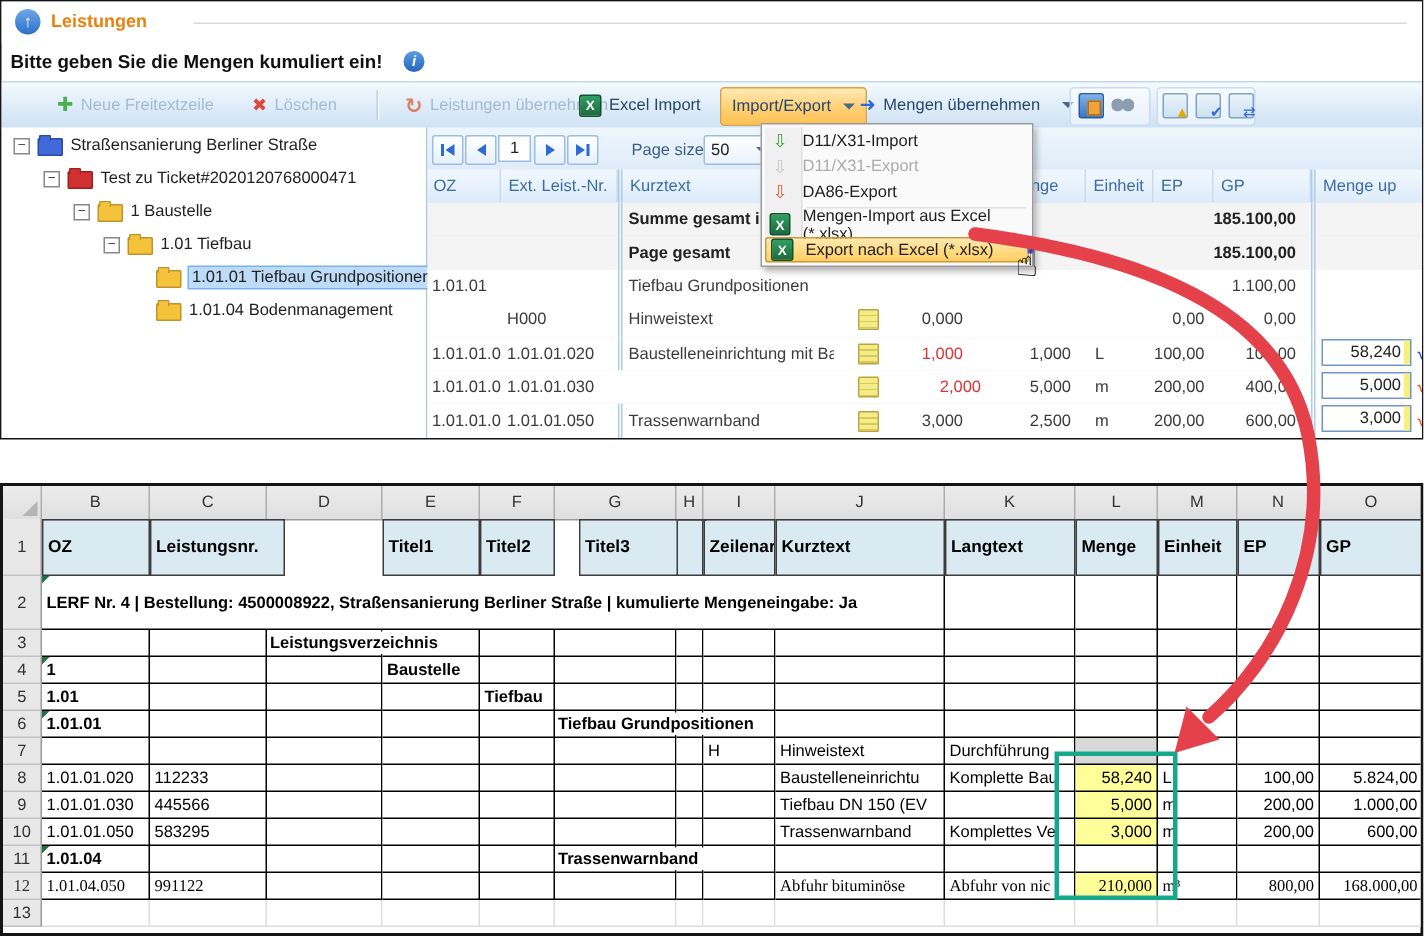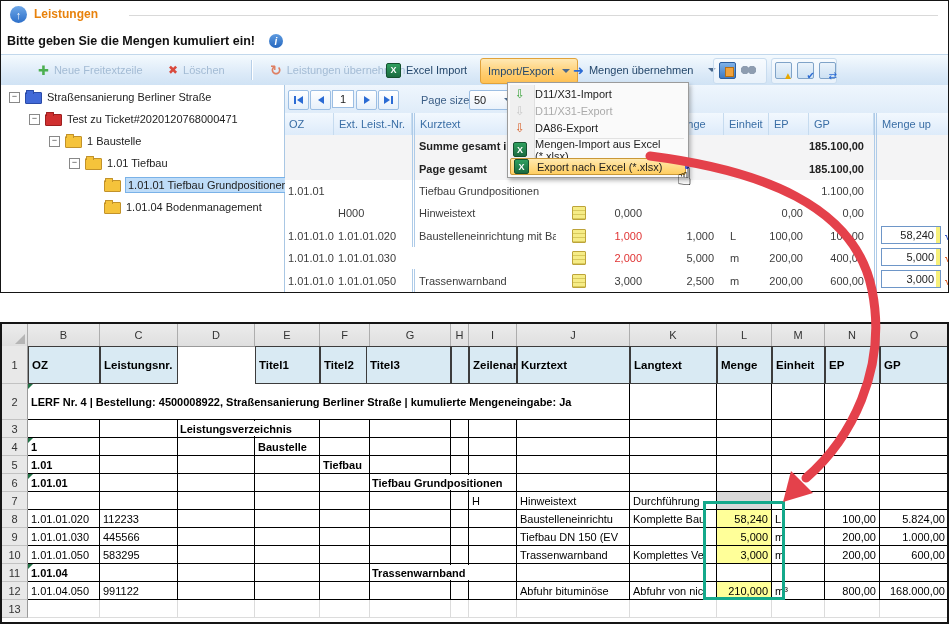--- a/index.html
+++ b/index.html
@@ -303,21 +303,21 @@
           </div>
           <span class="sqrt blue" style="position:absolute;left:68px;">√x</span>
         </div>
       </div>
       <div class="grow" style="top: 246px;">
         <div class="gcell" style="left: -1px; width: 50px; padding-left: 4px;">1.01.01.030</div>
         <div class="gcell" style="left: 49px; width: 78px; padding-left: 4px;">1.01.01.030</div>
         <div class="gcell" style="left: 271px; width: 45px; justify-content: center;">
           <span class="note-ico"></span>
         </div>
-        <div class="gcell red" style="left: 316px; width: 57px; justify-content: flex-end; padding-right: 16px;">2,000</div>
+        <div class="gcell red" style="left: 328px; width: 57px; justify-content: flex-end; padding-right: 16px;">2,000</div>
         <div class="gcell" style="left: 373px; width: 66px; justify-content: flex-end; padding-right: 10px;">5,000</div>
         <div class="gcell" style="left: 439px; width: 45px; padding-left: 6px;">m</div>
         <div class="gcell" style="left: 484px; width: 40px; justify-content: flex-end; padding-right: 6px;">200,00</div>
         <div class="gcell" style="left: 524px; width: 65px; justify-content: flex-end; padding-right: 10px;">400,00</div>
         <div class="gcell dblline" style="left: 589px; width: 76px; overflow: visible;">
           <div class="upbox" style="left:4px;width:60px;">
             <span class="upval">5,000</span>
             <span class="ystrip"></span>
           </div>
           <span class="sqrt orange" style="position:absolute;left:68px;">√x</span>
@@ -388,24 +388,24 @@
       <div class="xletter" style="left: 628px; width: 87px;">K</div>
       <div class="xletter" style="left: 715px; width: 55px;">L</div>
       <div class="xletter" style="left: 770px; width: 53px;">M</div>
       <div class="xletter" style="left: 823px; width: 55px;">N</div>
       <div class="xletter" style="left: 878px; width: 69px;">O</div>
     </div>
   <div id="x-rows">
       <div class="xrow" style="top: 22px; height: 38px;">
         <div class="xnum">1</div>
         <div class="xcell hdr" style="left: 26px; width: 72px;">OZ</div>
-        <div class="xcell hdr" style="left: 98px; width: 78px;">Leistungsnr.</div>
+        <div class="xcell hdr" style="left: 98px; width: 90px;">Leistungsnr.</div>
         <div class="xcell hdr" style="left: 253px; width: 65px;">Titel1</div>
         <div class="xcell hdr" style="left: 318px; width: 50px;">Titel2</div>
-        <div class="xcell hdr" style="left: 364px; width: 85px;">Titel3</div>
+        <div class="xcell hdr" style="left: 384px; width: 85px;">Titel3</div>
         <div class="xcell hdr" style="left: 449px; width: 18px;"></div>
         <div class="xcell hdr" style="left: 467px; width: 48px;">Zeilenart</div>
         <div class="xcell hdr" style="left: 515px; width: 113px;">Kurztext</div>
         <div class="xcell hdr" style="left: 628px; width: 87px;">Langtext</div>
         <div class="xcell hdr" style="left: 715px; width: 55px;">Menge</div>
         <div class="xcell hdr" style="left: 770px; width: 53px;">Einheit</div>
         <div class="xcell hdr" style="left: 823px; width: 55px;">EP</div>
         <div class="xcell hdr" style="left: 878px; width: 69px;">GP</div>
       </div>
       <div class="xrow" style="top: 60px; height: 36px;">
@@ -569,21 +569,21 @@
         </div>
         <div class="xcell" style="left: 449px; width: 18px;"></div>
         <div class="xcell" style="left: 467px; width: 48px;"></div>
         <div class="xcell" style="left: 515px; width: 113px;"></div>
         <div class="xcell" style="left: 628px; width: 87px;"></div>
         <div class="xcell" style="left: 715px; width: 55px;"></div>
         <div class="xcell" style="left: 770px; width: 53px;"></div>
         <div class="xcell" style="left: 823px; width: 55px;"></div>
         <div class="xcell" style="left: 878px; width: 69px;"></div>
       </div>
-      <div class="xrow" style="top: 258px; height: 18px;">
+      <div class="xrow" style="top: 258px; height: 18px; font-family: Liberation Serif, serif;">
         <div class="xnum">12</div>
         <div class="xcell" style="left: 26px; width: 72px;">1.01.04.050</div>
         <div class="xcell" style="left: 98px; width: 78px;">991122</div>
         <div class="xcell" style="left: 176px; width: 77px;"></div>
         <div class="xcell" style="left: 253px; width: 65px;"></div>
         <div class="xcell" style="left: 318px; width: 50px;"></div>
         <div class="xcell" style="left: 368px; width: 81px;"></div>
         <div class="xcell" style="left: 449px; width: 18px;"></div>
         <div class="xcell" style="left: 467px; width: 48px;"></div>
         <div class="xcell" style="left: 515px; width: 113px;">Abfuhr bituminöse</div>

